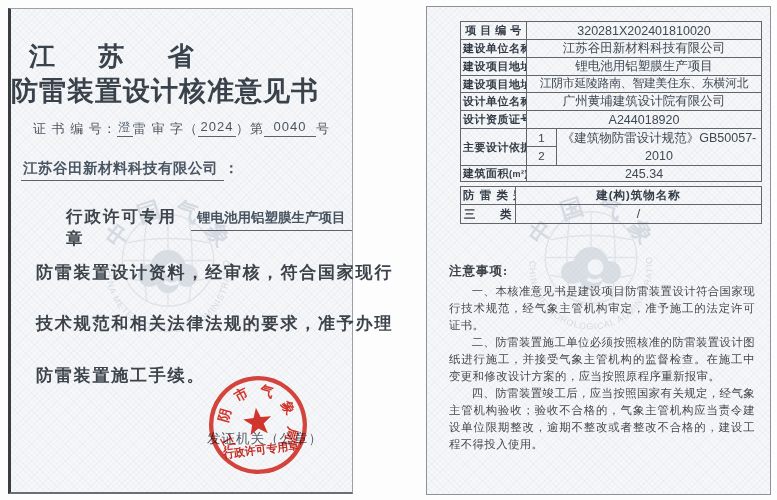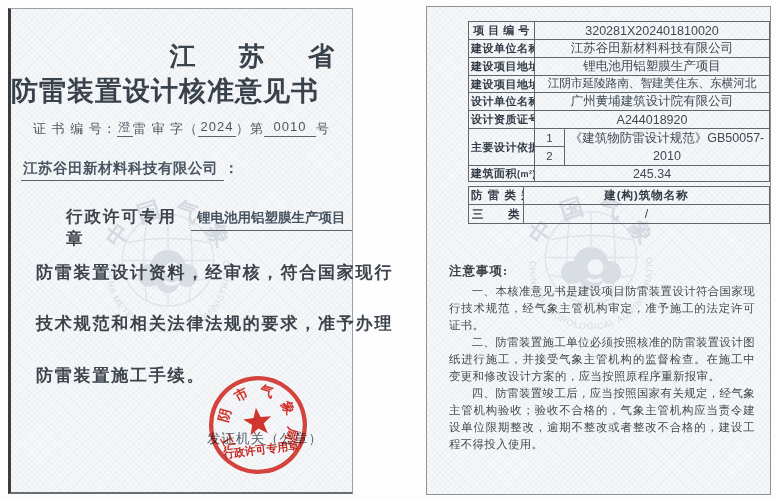--- a/index.html
+++ b/index.html
@@ -12,21 +12,21 @@
       repeating-linear-gradient(45deg, rgba(205,210,218,.16) 0 1px, transparent 1px 4px),
       repeating-linear-gradient(-45deg, rgba(205,210,218,.16) 0 1px, transparent 1px 4px);
   }
   .page-left{left:8px;top:8px;width:341px;height:483px;border:1px solid #9aa0a6;border-left:3px solid #3a3d40;border-bottom:2px solid #6a6e73;}
   .page-right{left:426px;top:6px;width:343px;height:487px;border:1px solid #8d9298;}
   .wm{position:absolute;opacity:.62;pointer-events:none;}
   .wm-left{left:69px;top:174px;width:176px;height:176px;}
   .wm-right{left:76px;top:173px;width:176px;height:176px;}
 
   
-  .t1{position:absolute;left:0;top:30px;width:100%;text-align:right;font-size:26px;font-weight:bold;
+  .t1{position:absolute;left:0;top:30px;width:100%;text-align:left;font-size:26px;font-weight:bold;
       letter-spacing:18px;text-indent:18px;color:#3a424b;}
   .t2{position:absolute;left:0;top:64px;width:100%;font-size:27px;font-weight:bold;
       letter-spacing:1px;color:#39414a;}
   .certno{position:absolute;left:0;top:111px;width:100%;display:flex;justify-content:center;align-items:baseline;
       font-size:13px;color:#4c555e;letter-spacing:1px;}
   .blank{display:inline-block;border-bottom:1px solid #5a626b;text-align:center;line-height:1.1;}
   .blank > span{display:inline-block;transform:translateY(-2px);}
   .blank-s{width:16px;} .blank-m{width:38px;} .blank-l{width:52px;}
   .hand{font-size:12px;color:#56626f;}
   .addressee{position:absolute;left:10px;top:150px;font-size:14.5px;font-weight:600;color:#4a5663;letter-spacing:.5px;}
@@ -36,21 +36,21 @@
   .report-blank{display:inline-block;width:168px;border-bottom:1.5px solid #5a626b;text-align:center;
       font-size:13.5px;color:#46535f;font-weight:600;padding-bottom:3px;}
   .bodyline{position:absolute;left:25px;font-size:17px;font-weight:600;letter-spacing:1.8px;color:#3c434b;white-space:nowrap;}
   .bl0{top:252px;} .bl1{top:303px;} .bl2{top:355px;}
   .issuer{position:absolute;left:196px;top:421px;font-size:13.5px;letter-spacing:1px;color:#565f68;white-space:nowrap;}
   .issue-date{position:absolute;left:199px;top:445px;font-size:13.5px;letter-spacing:1.5px;color:#565f68;white-space:nowrap;}
   .seal{position:absolute;left:195px;top:364px;width:104px;height:104px;transform:rotate(-7deg);
       mix-blend-mode:multiply;opacity:.94;}
 
   
-  .tblwrap{position:absolute;left:34px;top:14px;width:302px;padding-left:7px;}
+  .tblwrap{position:absolute;left:26px;top:14px;width:302px;padding-left:7px;}
   table.tbl{border-collapse:collapse;table-layout:fixed;width:301px;}
   .tbl td{border:1px solid #60666c;text-align:center;vertical-align:middle;padding:0 2px;overflow:hidden;
       white-space:nowrap;color:#3e4953;}
   .tbl td.lab{font-weight:bold;font-size:11px;letter-spacing:.5px;color:#333c46;}
   .tbl td.val{font-size:12.5px;}
   .tbl td.val-sm{font-size:11.8px;letter-spacing:-.2px;}
   .tbl td.num{font-size:11.5px;color:#39424c;}
   .tbl td.wrapok{white-space:normal;line-height:1.45;}
   .unit{font-size:9px;}
   .tbl-lower{margin-top:4px;}
@@ -103,21 +103,21 @@
     <div class="t2">防雷装置设计核准意见书</div>
 
     <div class="certno">
       <span>证 书 编 号：</span>
       <span class="blank blank-s"><span class="hand">澄</span></span>
       <span>雷 审 字</span>
       <span>（</span>
       <span class="blank blank-m"><span>2024</span></span>
       <span>）</span>
       <span>第</span>
-      <span class="blank blank-l"><span>0010</span></span>
+      <span class="blank blank-l"><span>0040</span></span>
       <span>号</span>
     </div>
 
     <div class="addressee">
       <span class="uline">江苏谷田新材料科技有限公司</span><span>：</span>
     </div>
 
     <div class="report">
       <span class="report-label">行政许可专用章</span>
       <span class="report-blank">锂电池用铝塑膜生产项目</span>

